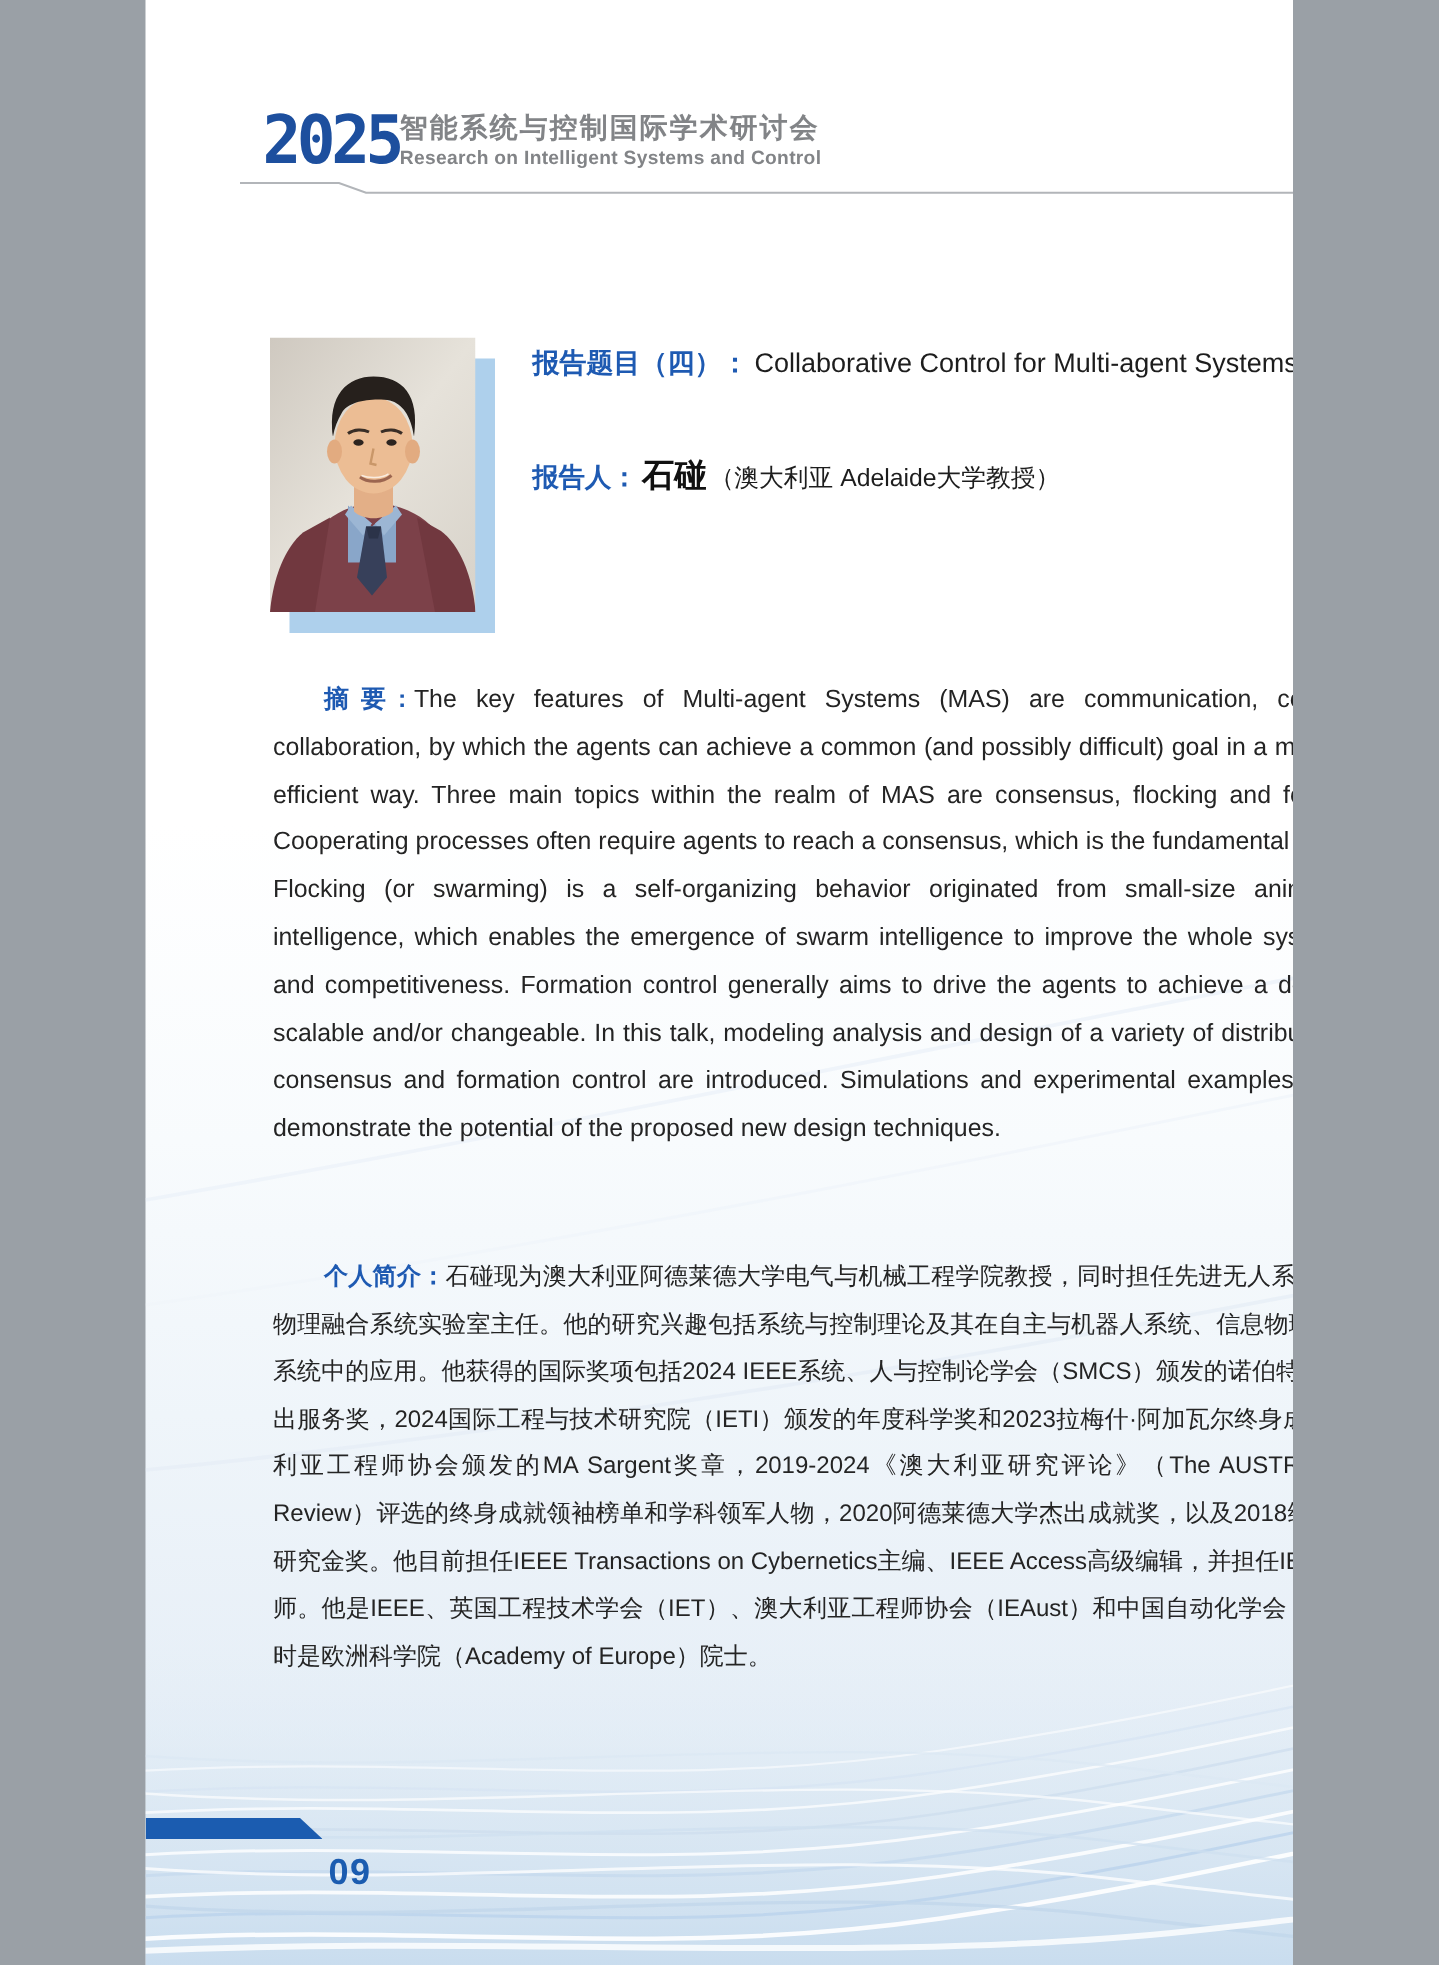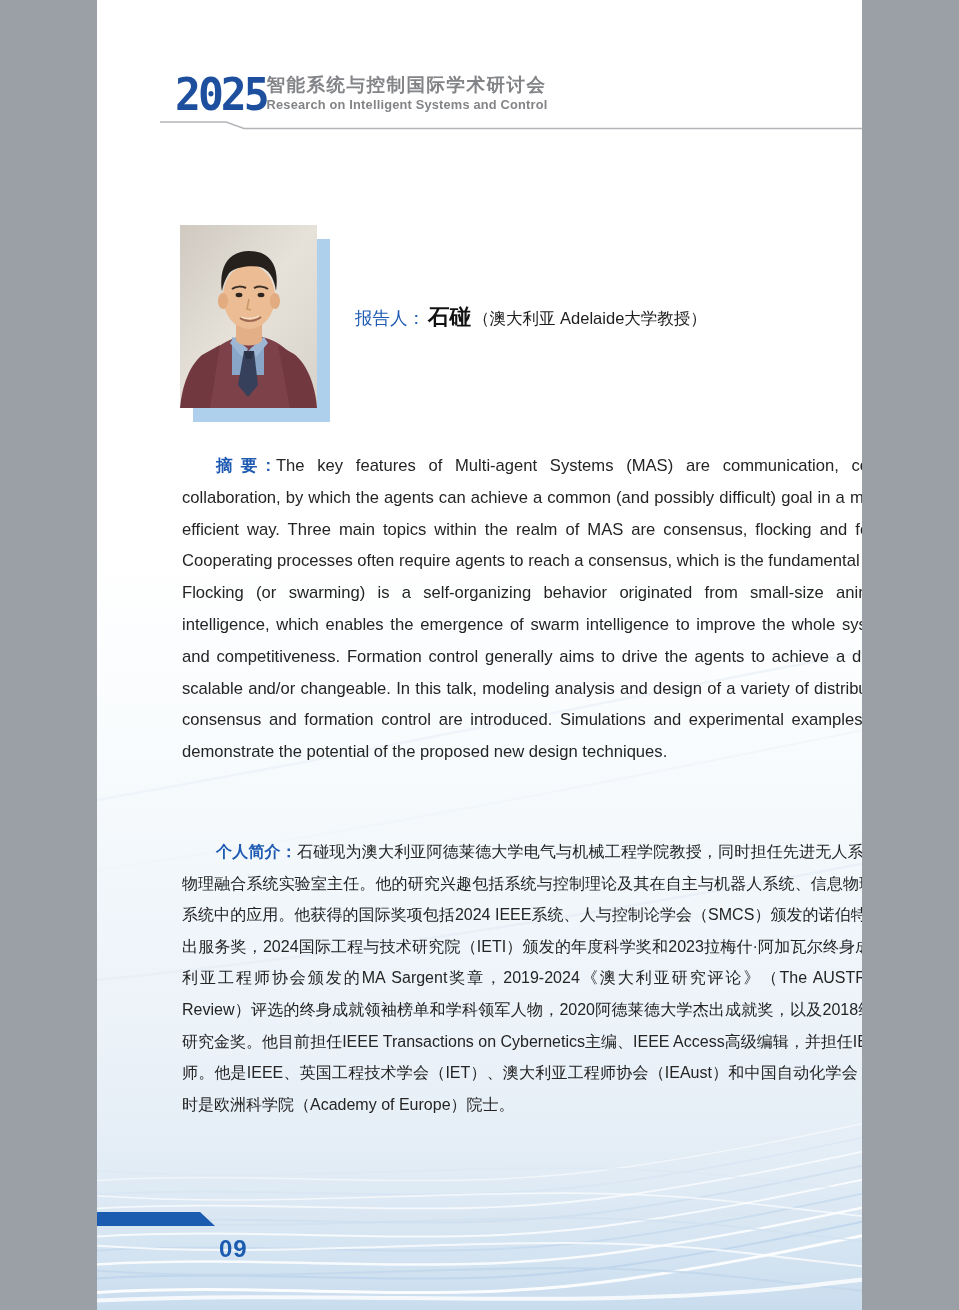--- a/index.html
+++ b/index.html
@@ -32,21 +32,21 @@
   
   .photo-wrap{position:absolute;left:83px;top:225px;width:137px;height:183px;z-index:2;}
   .photo-shadow{position:absolute;left:13px;top:14px;width:137px;height:183px;background:#aed0ec;}
   .photo{position:absolute;left:0;top:0;width:137px;height:183px;}
 
   .talk-title{position:absolute;left:258px;top:230px;z-index:2;white-space:nowrap;}
   .talk-title .label{font-size:18px;font-weight:bold;color:#1e5ab2;}
   .talk-title .text{font-size:18px;color:#1d1d1d;margin-left:4px;}
 
   .speaker-line{position:absolute;left:258px;top:302px;z-index:2;white-space:nowrap;}
-  .speaker-line .label{font-size:17.5px;font-weight:normal;color:#1e5ab2;}
+  .speaker-line .label{font-size:17.5px;font-weight:bold;color:#1e5ab2;}
   .speaker-line .name{font-size:21.5px;font-weight:bold;color:#111;margin-left:3px;}
   .speaker-line .affil{font-size:16.5px;color:#1d1d1d;margin-left:2px;}
 
   
   .abstract{
     position:absolute;left:85px;top:450px;width:805px;z-index:2;
     font-size:16.6px;line-height:31.8px;text-align:justify;text-indent:34px;
     color:#242424;margin:0;
   }
   .abstract .label{color:#1e5ab2;font-weight:bold;}
@@ -155,20 +155,23 @@
 
       <ellipse cx="59" cy="70" rx="3.4" ry="2.2" fill="#2c241f"></ellipse>
       <ellipse cx="81" cy="70" rx="3.4" ry="2.2" fill="#2c241f"></ellipse>
 
       <path d="M69,74 L67,84 71,85" stroke="#c99769" stroke-width="1.6" fill="none"></path>
       <path d="M60,93 C65,97 75,97 81,92" stroke="#9c6650" stroke-width="2" fill="none"></path>
       <path d="M61,92 C66,94 74,94 79,91" stroke="#fff" stroke-width="1" fill="none" opacity=".7"></path>
     </svg>
   </div>
 
+  <div class="talk-title">
+    <span class="label">报告题目（四）：</span><span class="text">Collaborative Control for Multi-agent Systems</span>
+  </div>
 
   <div class="speaker-line">
     <span class="label">报告人：</span><span class="name">石碰</span><span class="affil">（澳大利亚 Adelaide大学教授）</span>
   </div>
 
   <p class="abstract">
     <span class="label">摘要:</span><span class="para-text">The key features of Multi-agent Systems (MAS) are communication, coordination, and collaboration, by which the agents can achieve a common (and possibly difficult) goal in a more effective and efficient way. Three main topics within the realm of MAS are consensus, flocking and formation control. Cooperating processes often require agents to reach a consensus, which is the fundamental problem in MAS. Flocking (or swarming) is a self-organizing behavior originated from small-size animals with lower intelligence, which enables the emergence of swarm intelligence to improve the whole system survivability and competitiveness. Formation control generally aims to drive the agents to achieve a desired formation, scalable and/or changeable. In this talk, modeling analysis and design of a variety of distributed schemes for consensus and formation control are introduced. Simulations and experimental examples are provided to demonstrate the potential of the proposed new design techniques.</span>
   </p>
 
   <p class="bio">

